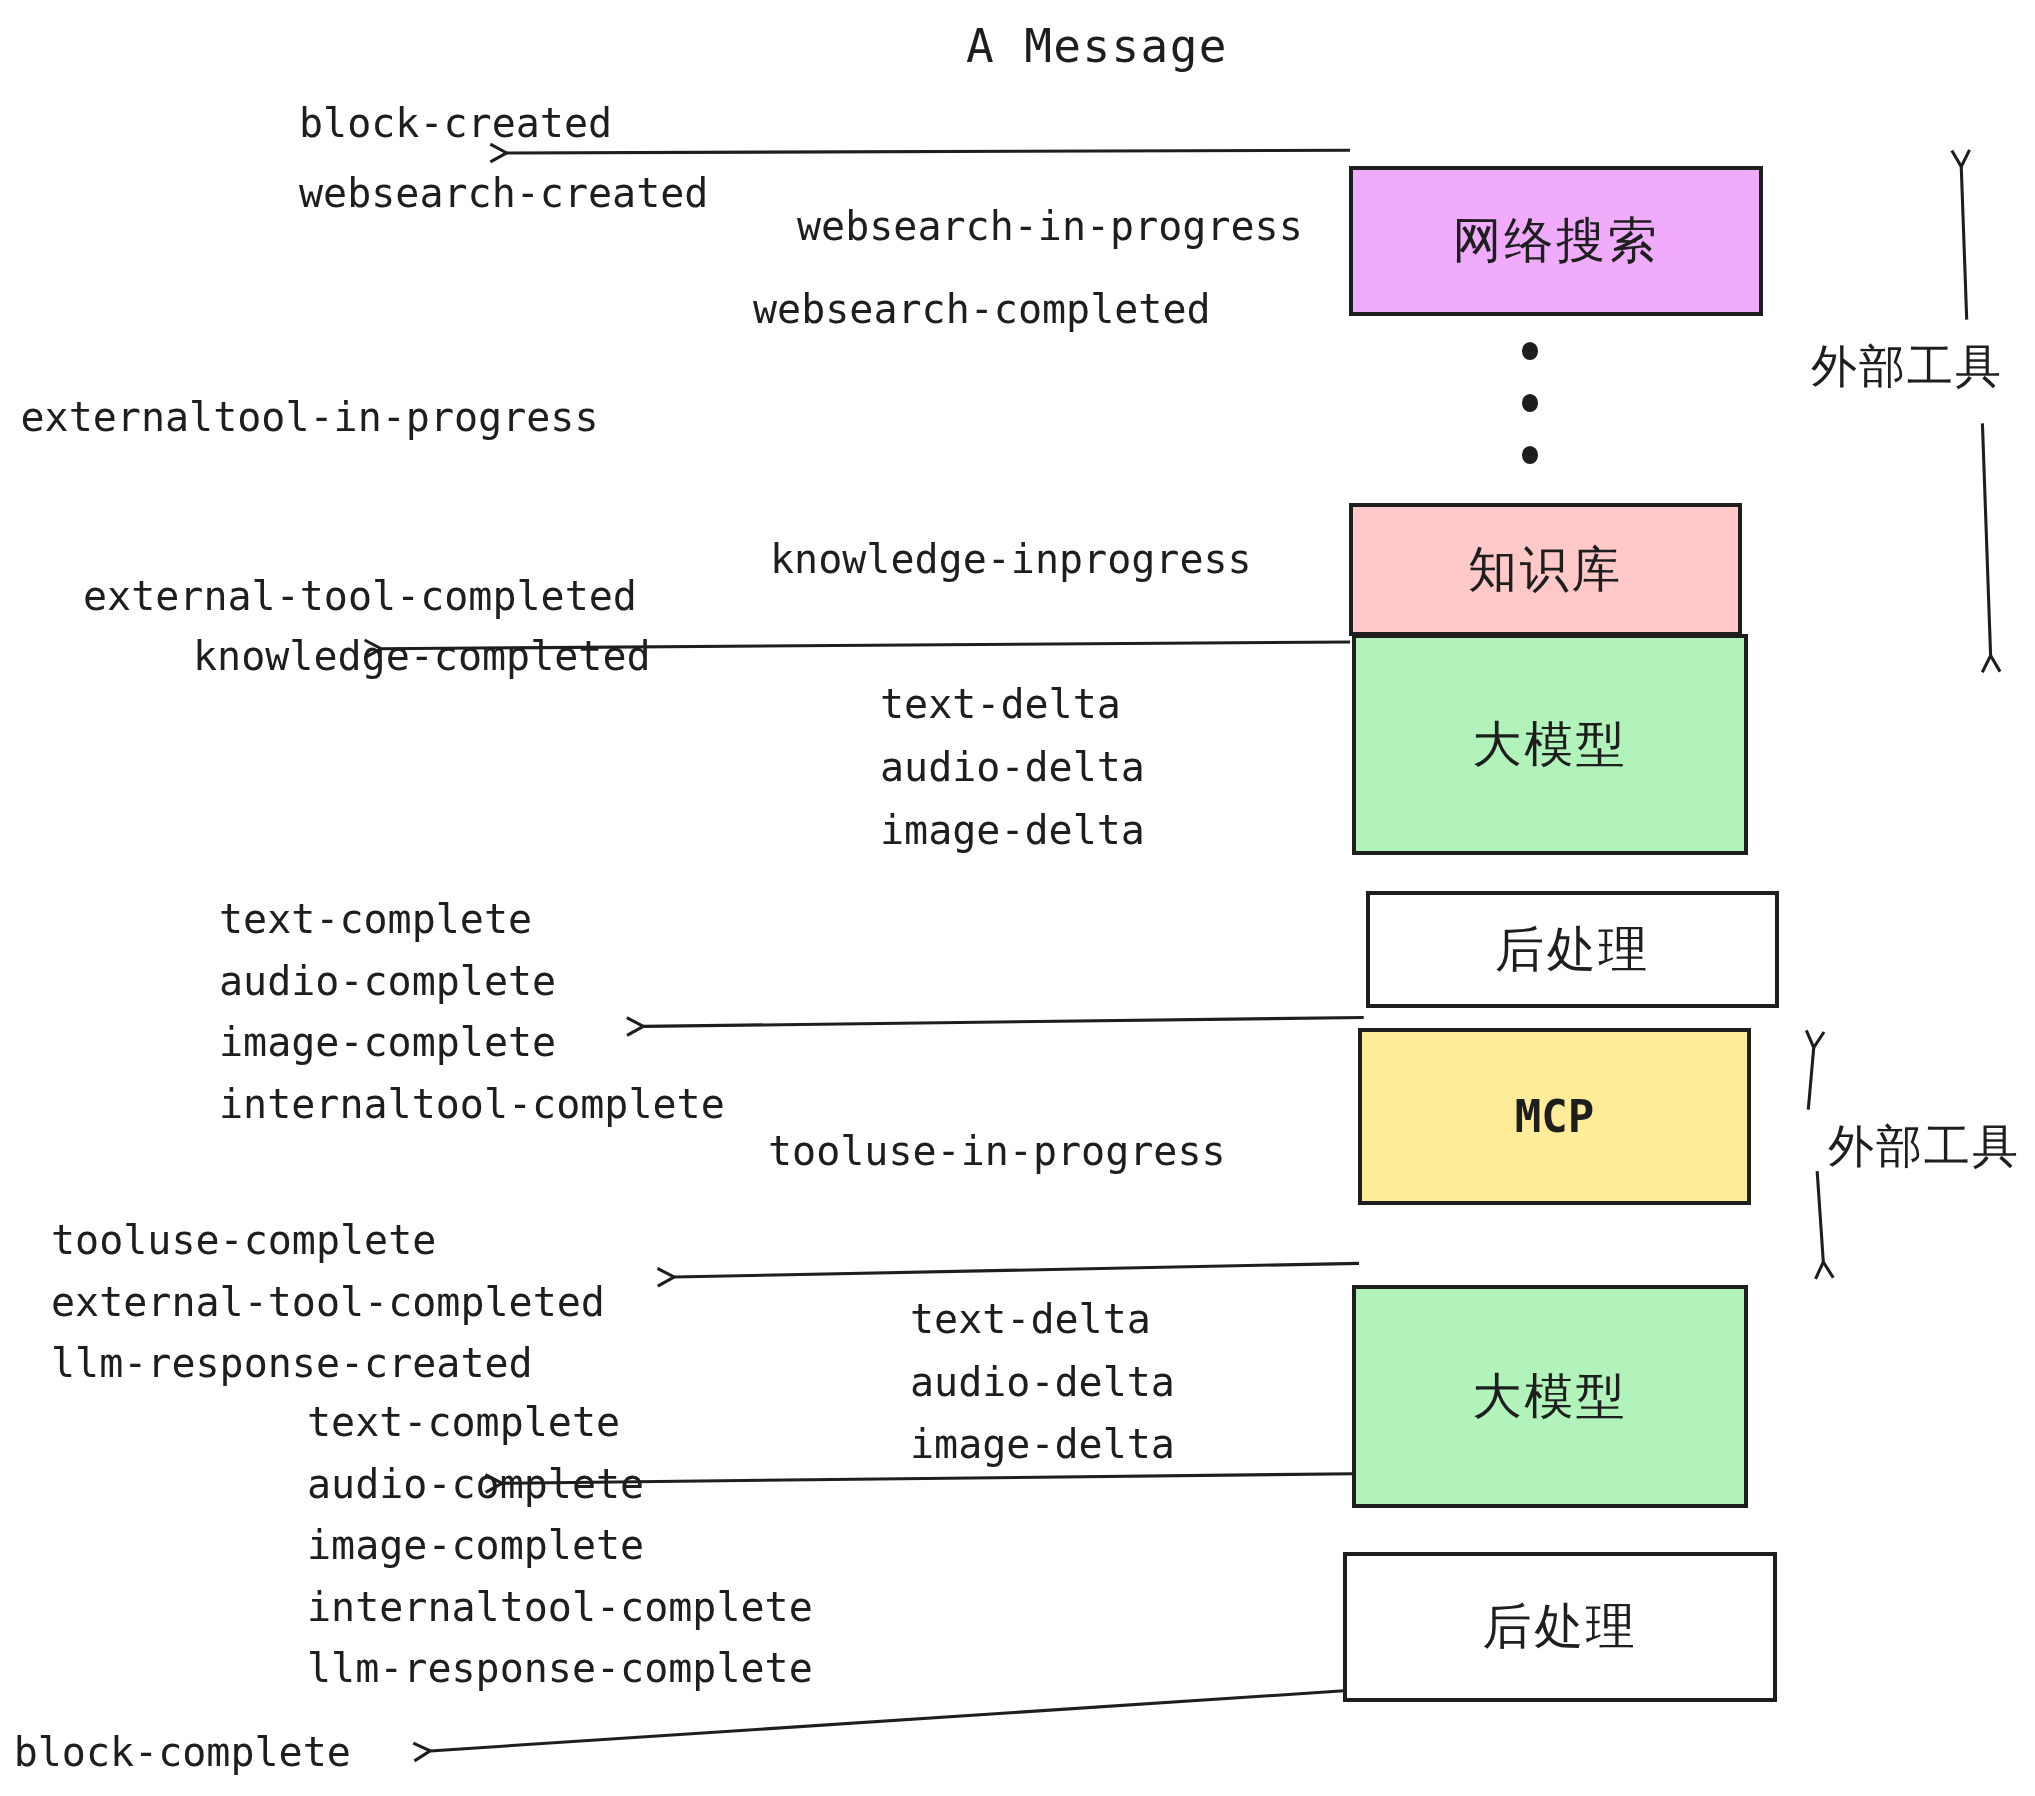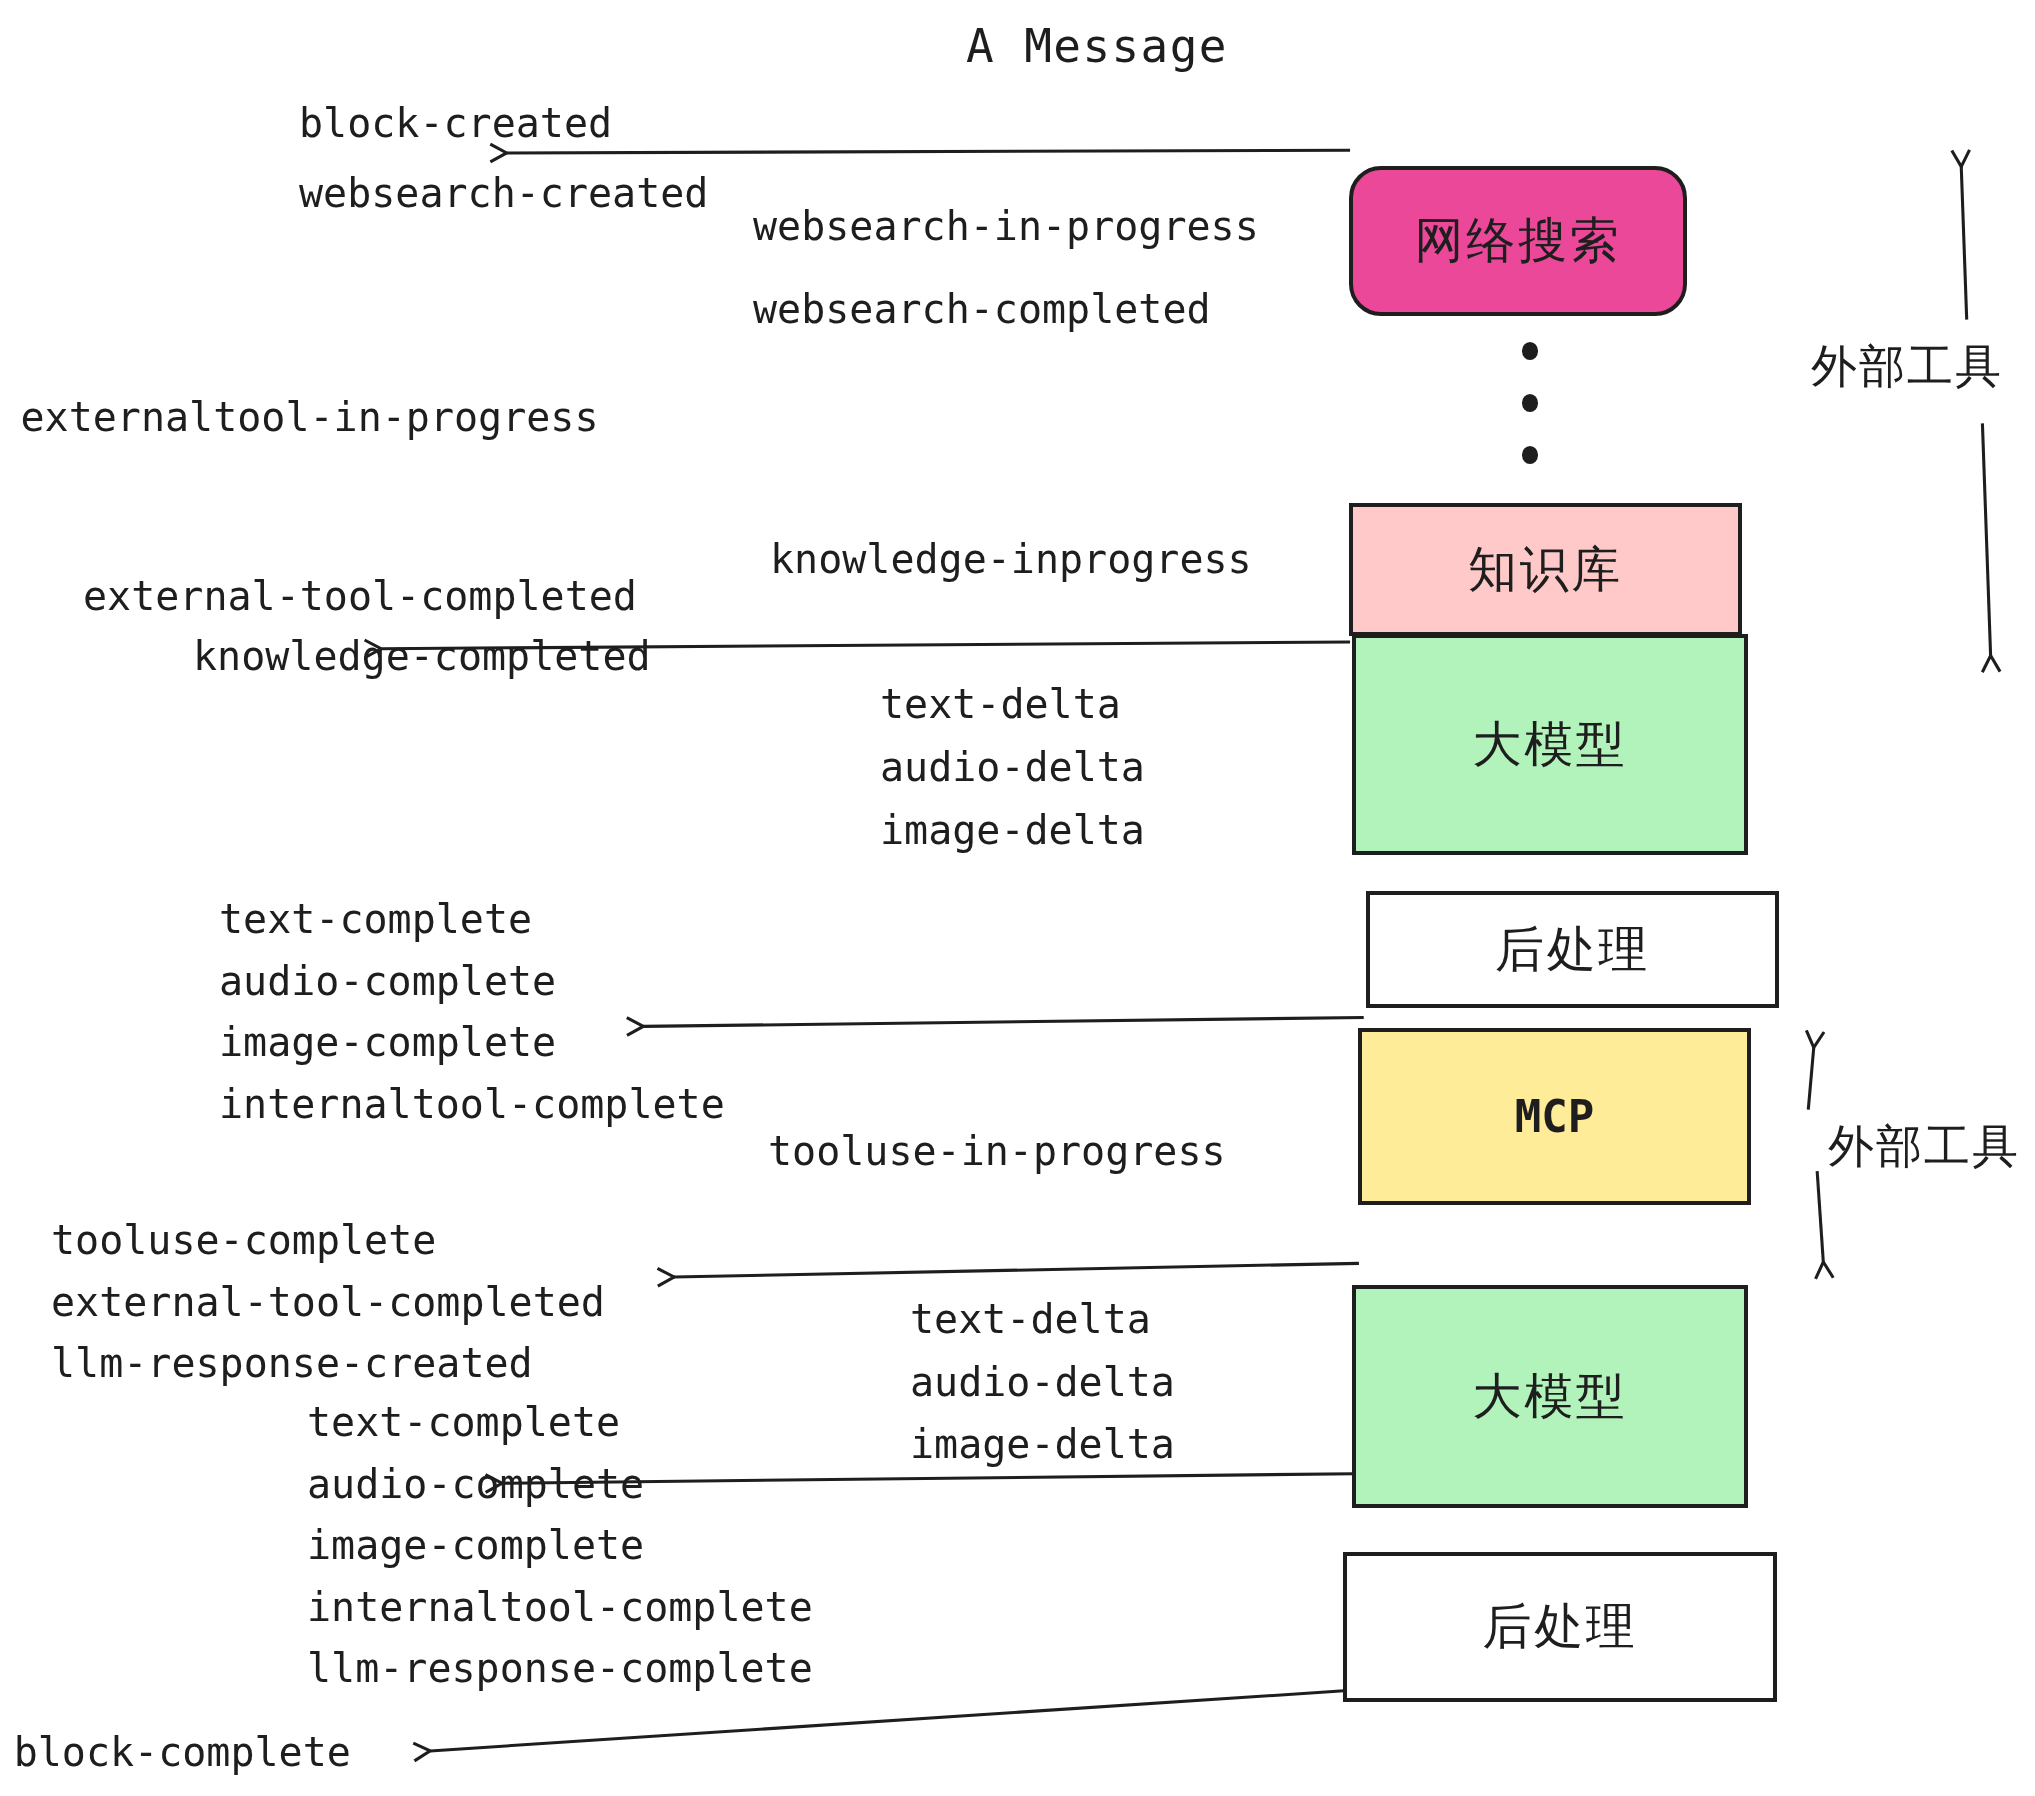--- a/index.html
+++ b/index.html
@@ -86,21 +86,21 @@
     <line x1="1968" y1="2476" x2="630" y2="2564" marker-end="url(#head)"></line>
 
     <line x1="2880" y1="468" x2="2872" y2="244" marker-end="url(#head)"></line>
     <line x1="2903" y1="620" x2="2915" y2="960" marker-end="url(#head)"></line>
     <line x1="2648" y1="1625" x2="2656" y2="1534" marker-end="url(#head)"></line>
     <line x1="2661" y1="1715" x2="2670" y2="1848" marker-end="url(#head)"></line>
   </svg>
 
   <div class="title">A Message</div>
 
-  <div class="box" style="left: 1349px; top: 166px; width: 338px; height: 150px; background: #ec4899; border-radius: 32px;">
+  <div class="box" style="left: 1349px; top: 166px; width: 414px; height: 150px; background: #f0abfc;">
     <span class="cjk">网络搜索</span>
   </div>
 
   <div class="dots">
     <span class="dot"></span>
     <span class="dot"></span>
     <span class="dot"></span>
   </div>
 
   <div class="box" style="left: 1349px; top: 503px; width: 393px; height: 133px; background: rgb(255, 201, 201);">
@@ -125,21 +125,21 @@
 
   <div class="box" style="left: 1343px; top: 1552px; width: 434px; height: 150px; background: rgb(255, 255, 255);">
     <span class="cjk">后处理</span>
   </div>
 
   <div class="side-label" style="left:1811px; top:336px;">外部工具</div>
   <div class="side-label" style="left:1828px; top:1116px;">外部工具</div>
 
   <div class="evt" style="left:299px;  top:102px;">block-created</div>
   <div class="evt" style="left:299px;  top:172px;">websearch-created</div>
-  <div class="evt" style="left:753px; top:205px;">websearch-in-progress</div>
+  <div class="evt" style="left:797px; top:205px;">websearch-in-progress</div>
   <div class="evt" style="left:753px; top:288px;">websearch-completed</div>
   <div class="evt" style="left:20.5px;   top:396px;">externaltool-in-progress</div>
   <div class="evt" style="left:83px;  top:575px;">external-tool-completed</div>
   <div class="evt" style="left:193px;  top:635px;">knowledge-completed</div>
   <div class="evt" style="left:770px; top:538px;">knowledge-inprogress</div>
 
   <div class="evt" style="left:880px; top:683px;">text-delta</div>
   <div class="evt" style="left:880px; top:746px;">audio-delta</div>
   <div class="evt" style="left:880px; top:809px;">image-delta</div>
 

